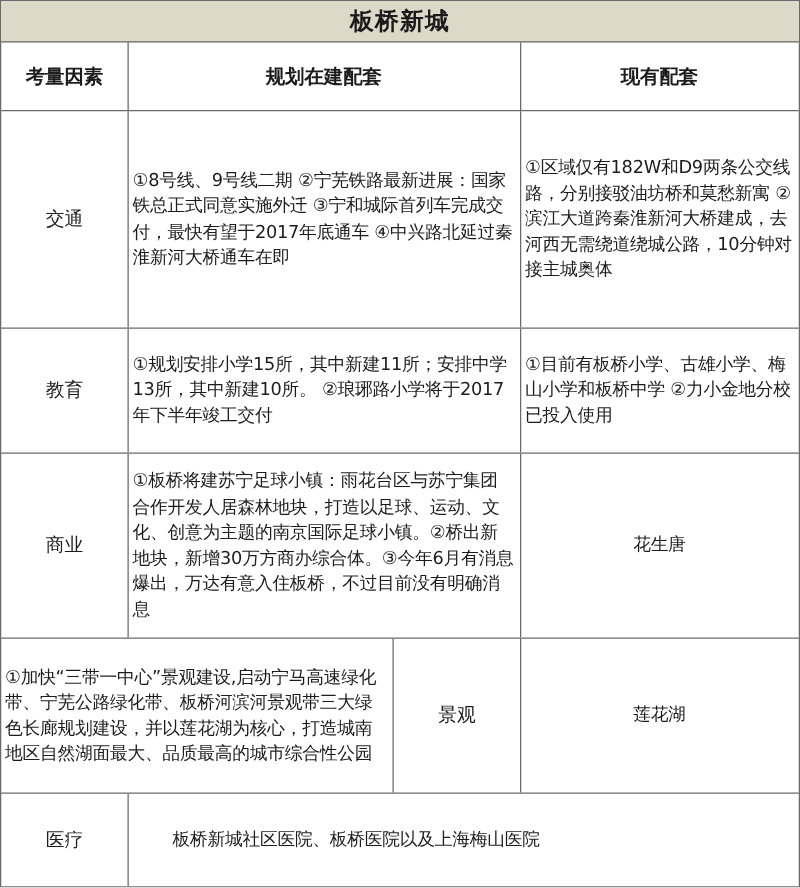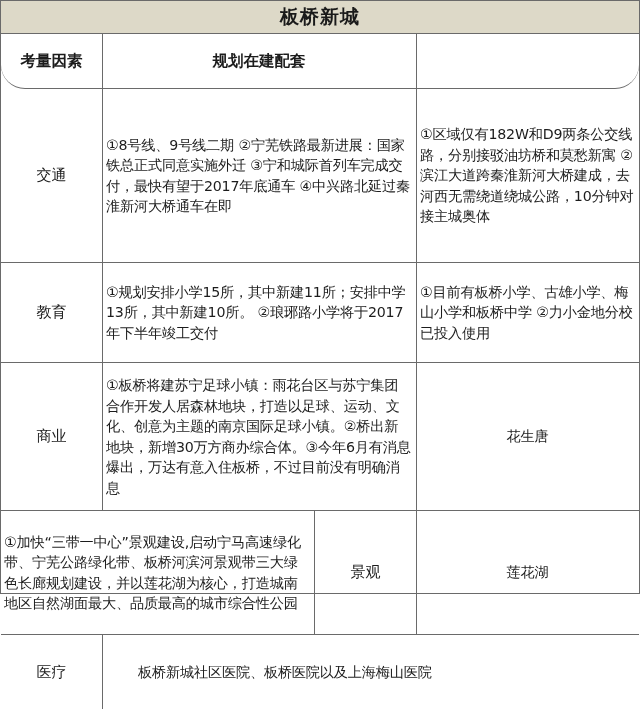--- a/index.html
+++ b/index.html
@@ -1,19 +1,19 @@
 <!DOCTYPE html>
 <html><head>
 <meta charset="utf-8">
 <style>
   * { box-sizing: border-box; margin: 0; padding: 0; }
   html, body { width: 640px; height: 710px; background: #ffffff; overflow: hidden; }
   body { font-family: "DejaVu Sans", "Liberation Sans", sans-serif; color: #1c1c1c; }
   .table-wrap {
-    position: relative; width: 640px; height: 594px;
+    position: relative; width: 640px; height: 710px;
     border: 1.5px solid #6a6a6a;
   }
   .title-row {
     position: absolute; left: 0; top: 0; width: 100%; height: 33px;
     background: #ddd9c8; border-bottom: 1.5px solid #6a6a6a;
     display: flex; align-items: center; justify-content: center;
     font-size: 19px; font-weight: bold; color: #1a1a1a; letter-spacing: 1px;
   }
   .row {
     position: absolute; left: 0; width: 100%;
@@ -29,23 +29,24 @@
   .txt { font-size: 14.2px; line-height: 20.5px; letter-spacing: -0.2px; }
   .center { justify-content: center; }
   .center .txt { text-align: center; }
 </style>
 </head>
 <body>
 
 <div class="table-wrap">
   <div class="title-row">板桥新城</div>
 
-  <div class="row hdr" style="top:33px;height:55px;border-radius:24px;">
+  <div class="row hdr" style="top:33px;height:55px;">
     <div class="cell c1">考量因素</div>
     <div class="cell c2">规划在建配套</div>
+    <div class="cell c3">现有配套</div>
   </div>
 
   <div class="row" style="top:88px;height:174px;">
     <div class="cell c1">交通</div>
     <div class="cell c2">
         <div class="txt">①8号线、9号线二期 ②宁芜铁路最新进展：国家铁总正式同意实施外迁 ③宁和城际首列车完成交付，最快有望于2017年底通车 ④中兴路北延过秦淮新河大桥通车在即</div>
       </div>
     <div class="cell c3">
         <div class="txt">①区域仅有182W和D9两条公交线路，分别接驳油坊桥和莫愁新寓 ②滨江大道跨秦淮新河大桥建成，去河西无需绕道绕城公路，10分钟对接主城奥体</div>
       </div>

